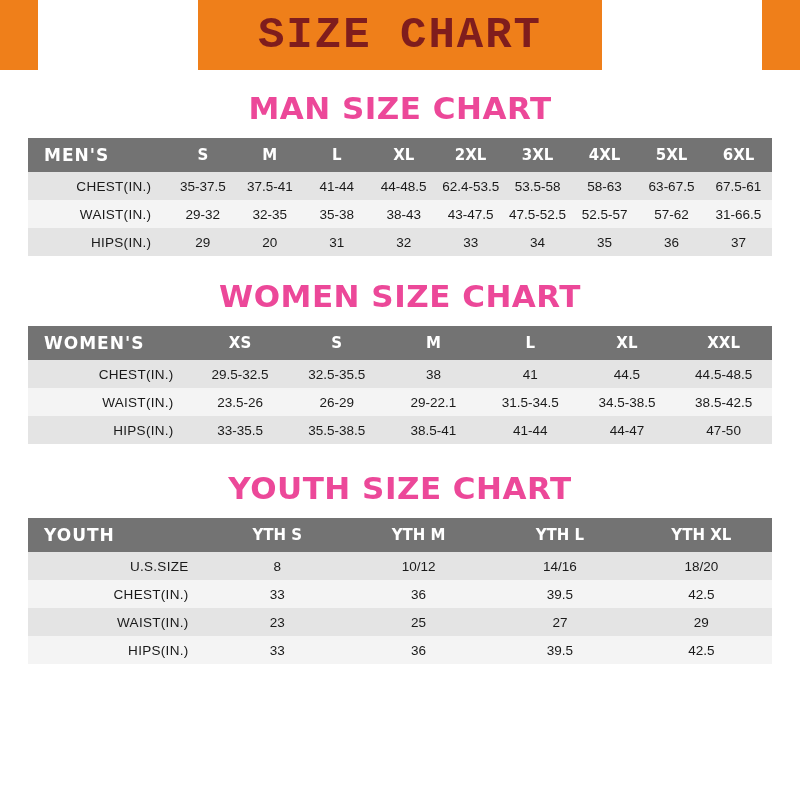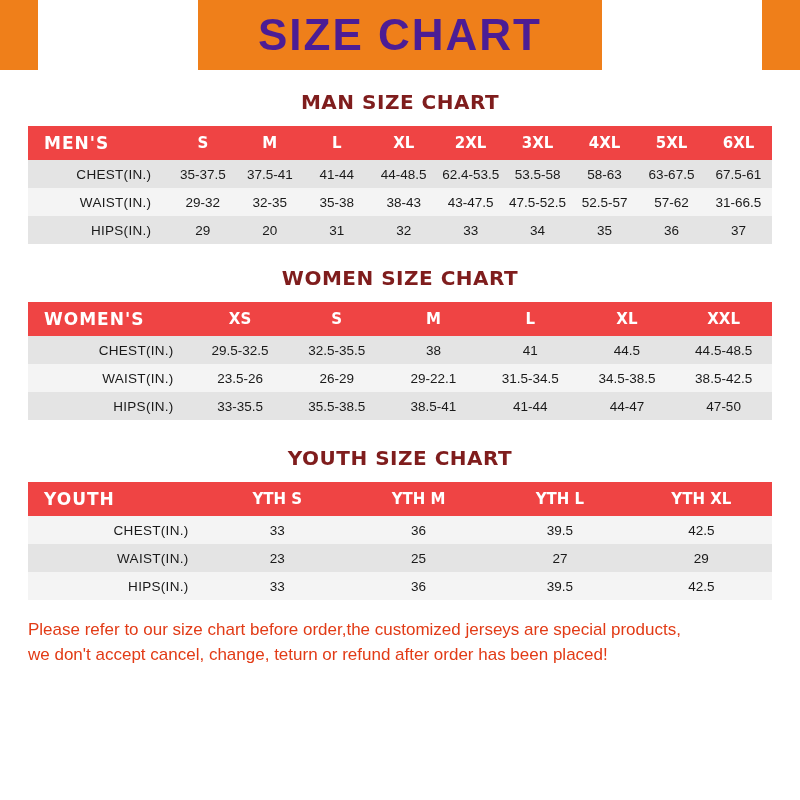--- a/index.html
+++ b/index.html
@@ -34,36 +34,36 @@
     top: 0;
     bottom: 0;
     width: 160px;
     background: #ffffff;
   }
   .banner .white-wing.left { left: 38px; }
   .banner .white-wing.right { right: 38px; }
   .banner-title {
     position: relative;
     z-index: 2;
-    font-family: Liberation Sans, sans-serif;
+    font-family: Liberation Mono, monospace;
     font-weight: bold;
     font-size: 44px;
     letter-spacing: 2px;
-    color: #4c1d95;
+    color: #7f1d1d;
     text-align: center;
     line-height: 1;
   }
   
   .section-title {
     text-align: center;
     font-family: "DejaVu Sans", sans-serif;
     font-weight: bold;
-    font-size: 20px;
+    font-size: 31px;
     letter-spacing: 0.5px;
-    color: #7f1d1d;
+    color: #ec4899;
   }
   .section {
     padding: 0 28px;
   }
   .t-man { margin-top: 20px; }
   .t-women { margin-top: 22px; }
   .t-youth { margin-top: 26px; }
 
   
   table {
@@ -76,21 +76,21 @@
     padding: 0;
     height: 28px;
     font-size: 13.5px;
     color: #1a1a1a;
     text-align: center;
     font-family: "Liberation Sans", sans-serif;
     font-weight: normal;
     white-space: nowrap;
   }
   thead th {
-    background: #ef4444;
+    background: #737373;
     color: #ffffff;
     height: 34px;
     font-size: 15px;
   }
   thead th.rowhead {
     text-align: left;
     padding-left: 16px;
     font-family: "DejaVu Sans", sans-serif;
     font-weight: bold;
     font-size: 17px;
@@ -274,20 +274,27 @@
       <thead>
         <tr>
           <th class="rowhead">YOUTH</th>
           <th class="sizecol">YTH S</th>
           <th class="sizecol">YTH M</th>
           <th class="sizecol">YTH L</th>
           <th class="sizecol">YTH XL</th>
         </tr>
       </thead>
       <tbody>
+        <tr class="odd">
+          <td class="rowhead">U.S.SIZE</td>
+          <td>8</td>
+          <td>10/12</td>
+          <td>14/16</td>
+          <td>18/20</td>
+        </tr>
         <tr class="even">
           <td class="rowhead">CHEST(IN.)</td>
           <td>33</td>
           <td>36</td>
           <td>39.5</td>
           <td>42.5</td>
         </tr>
         <tr class="odd">
           <td class="rowhead">WAIST(IN.)</td>
           <td>23</td>
@@ -299,18 +306,14 @@
           <td class="rowhead">HIPS(IN.)</td>
           <td>33</td>
           <td>36</td>
           <td>39.5</td>
           <td>42.5</td>
         </tr>
       </tbody>
     </table>
   </div>
 
-  <div class="note">
-    <div>Please refer to our size chart before order,the customized jerseys are special products,</div>
-    <div>we don't accept cancel, change, teturn or refund after order has been placed!</div>
-  </div>
 
 </div>
 
 </body></html>

